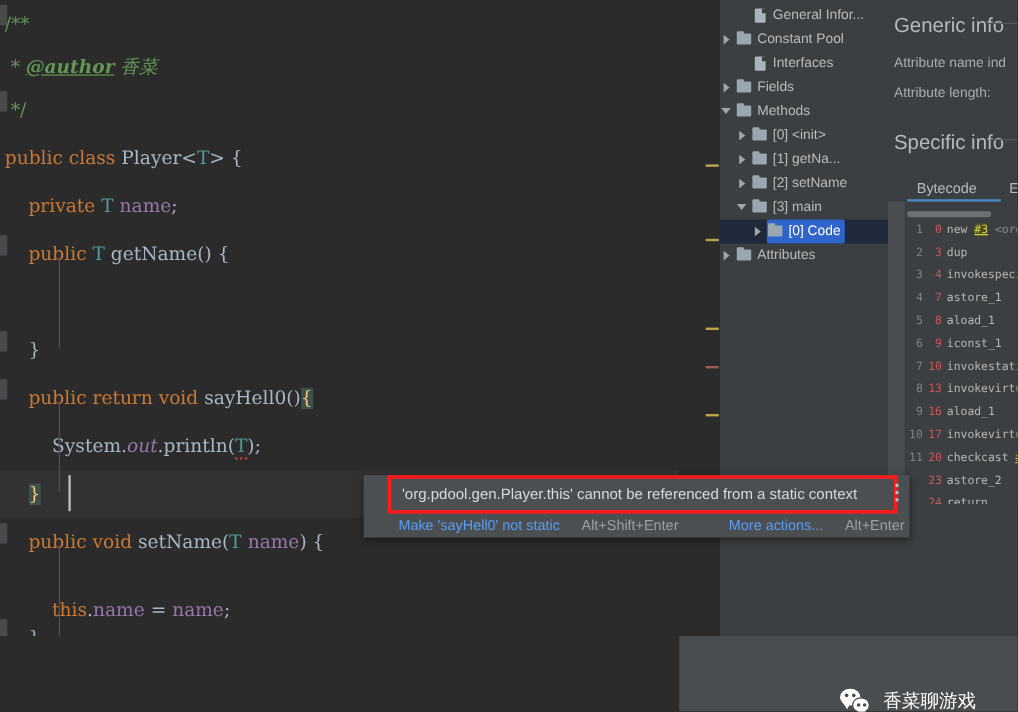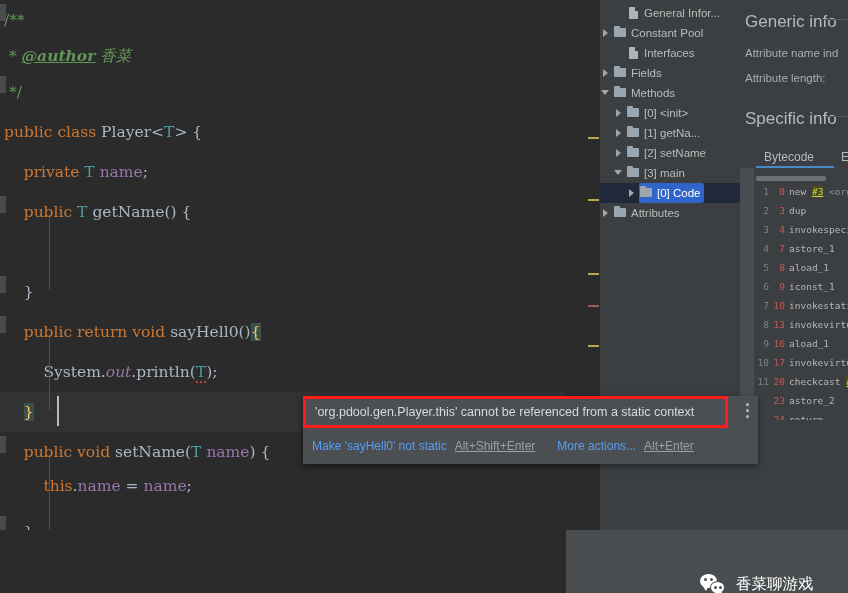--- a/index.html
+++ b/index.html
@@ -170,44 +170,45 @@
     border-radius: 50%; margin-bottom: 3px;
   }
 
   
   .popup {
     position: absolute; left: 303px; top: 396px; width: 455px;
     background: #4b4f51;
     box-shadow: 0 2px 6px rgba(0,0,0,0.5);
     font-family: "Liberation Sans", sans-serif;
     z-index: 40;
+    padding-left: 20px;
   }
   .popup-msgrow {
     position: relative; height: 32px; display: flex; align-items: center;
   }
   .popup-msg {
     position: absolute; left: 0px; top: 0px; width: 425px; height: 32px;
     border: 3px solid #ff1b1b;
     display: flex; align-items: center;
     padding-left: 9px;
     font-size: 12.5px; color: #d7dadb; white-space: nowrap;
   }
   .popup-kebab {
     position: absolute; right: 8px; top: 7px; width: 4px;
   }
   .popup-kebab i {
     display: block; width: 3px; height: 3px; background: #b8bbbd;
     border-radius: 50%; margin-bottom: 3px;
   }
   .popup-actions {
-    position: relative; height: 36px; display: flex; align-items: center;
-    padding-left: 9px; font-size: 12px;
+    position: relative; height: 20px; display: flex; align-items: center;
+    padding-left: 9px; font-size: 12px; gap: 10px;
   }
   .act-link { color: #589df6; white-space: nowrap; }
-  .act-key  { color: #9da0a2; white-space: nowrap; margin-left: 8px; text-decoration: underline; }
+  .act-key  { color: #9da0a2; white-space: nowrap; margin-left: 8px; }
   .act-sp   { width: 22px; }
 
   
   .wm-bg {
     position: absolute; left: 566px; top: 530px; width: 282px; height: 63px;
     background: #4a4d4f;
   }
   .wm-bg2 {
     position: absolute; left: 786px; top: 530px; width: 62px; height: 63px;
     background: #4a4d4f;
@@ -284,21 +285,21 @@
 
       <div class="ln" style="top:312px;"><span>    </span><span class="kw">public</span><span> </span><span class="kw">return</span><span> </span><span class="kw">void</span><span> </span><span class="meth">sayHell0</span><span class="punc">(</span><span class="punc">)</span><span class="brace-hl">{</span></div>
 
       <div class="ln" style="top:352px;"><span>        </span><span class="cls">System</span><span class="punc">.</span><span class="stat">out</span><span class="punc">.</span><span class="meth">println</span><span class="punc">(</span><span class="typ err-wave">T</span><span class="punc">)</span><span class="punc">;</span></div>
 
       <div class="ln hl" style="top:392px;"><span>    </span><span class="brace-hl">}</span></div>
       <div class="caret" style="left:57px; top:396px; height:30px;"></div>
 
       <div class="ln" style="top:432px;"><span>    </span><span class="kw">public</span><span> </span><span class="kw">void</span><span> </span><span class="meth">setName</span><span class="punc">(</span><span class="typ">T</span><span> </span><span class="fld">name</span><span class="punc">)</span><span> </span><span class="brc">{</span></div>
 
-      <div class="ln" style="top:466px;"><span>        </span><span class="kw">this</span><span class="punc">.</span><span class="fld">name</span><span> </span><span class="punc">=</span><span> </span><span class="fld">name</span><span class="punc">;</span></div>
+      <div class="ln" style="top:488px;"><span>        </span><span class="kw">this</span><span class="punc">.</span><span class="fld">name</span><span> </span><span class="punc">=</span><span> </span><span class="fld">name</span><span class="punc">;</span></div>
 
       <div class="ln" style="top:512px;"><span>    </span><span class="brc">}</span></div>
 
       <div class="ln" style="top:552px;"><span class="brc">}</span></div>
 
       <div class="indent-guide" style="left:49px; top:214px; height:76px;"></div>
       <div class="indent-guide" style="left:49px; top:334px; height:76px;"></div>
       <div class="indent-guide" style="left:49px; top:454px; height:76px;"></div>
     </div>
 

